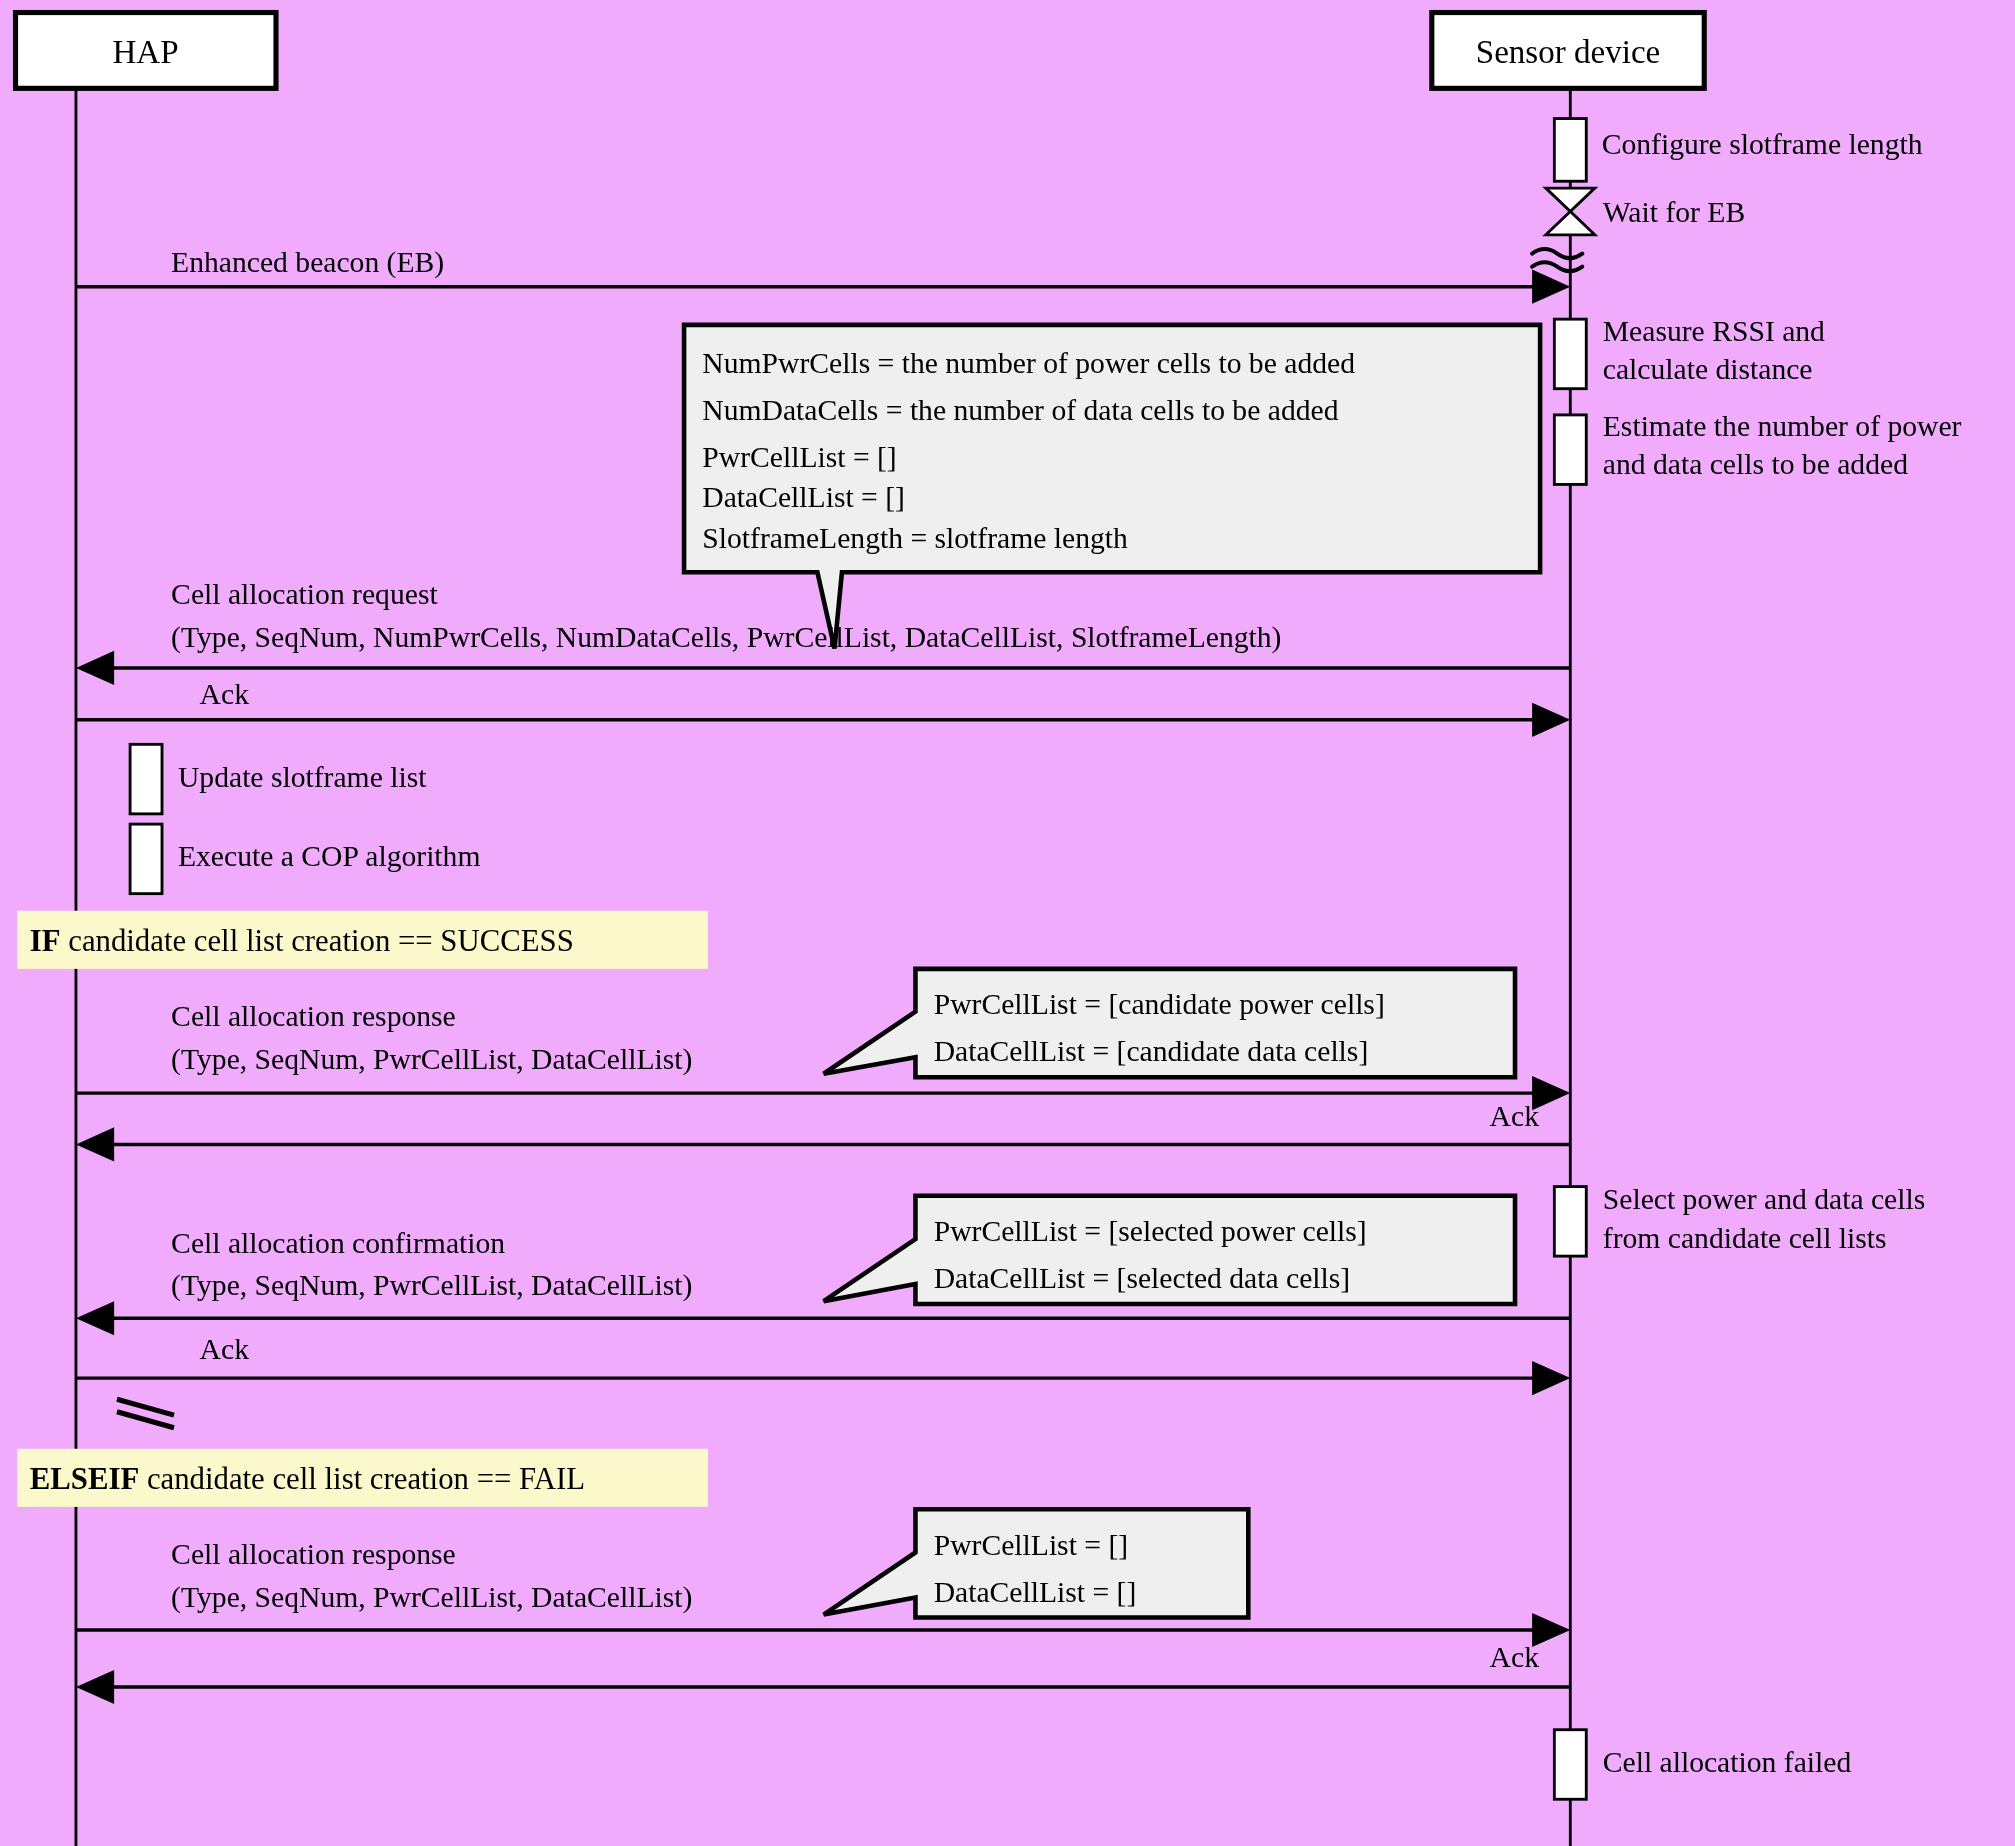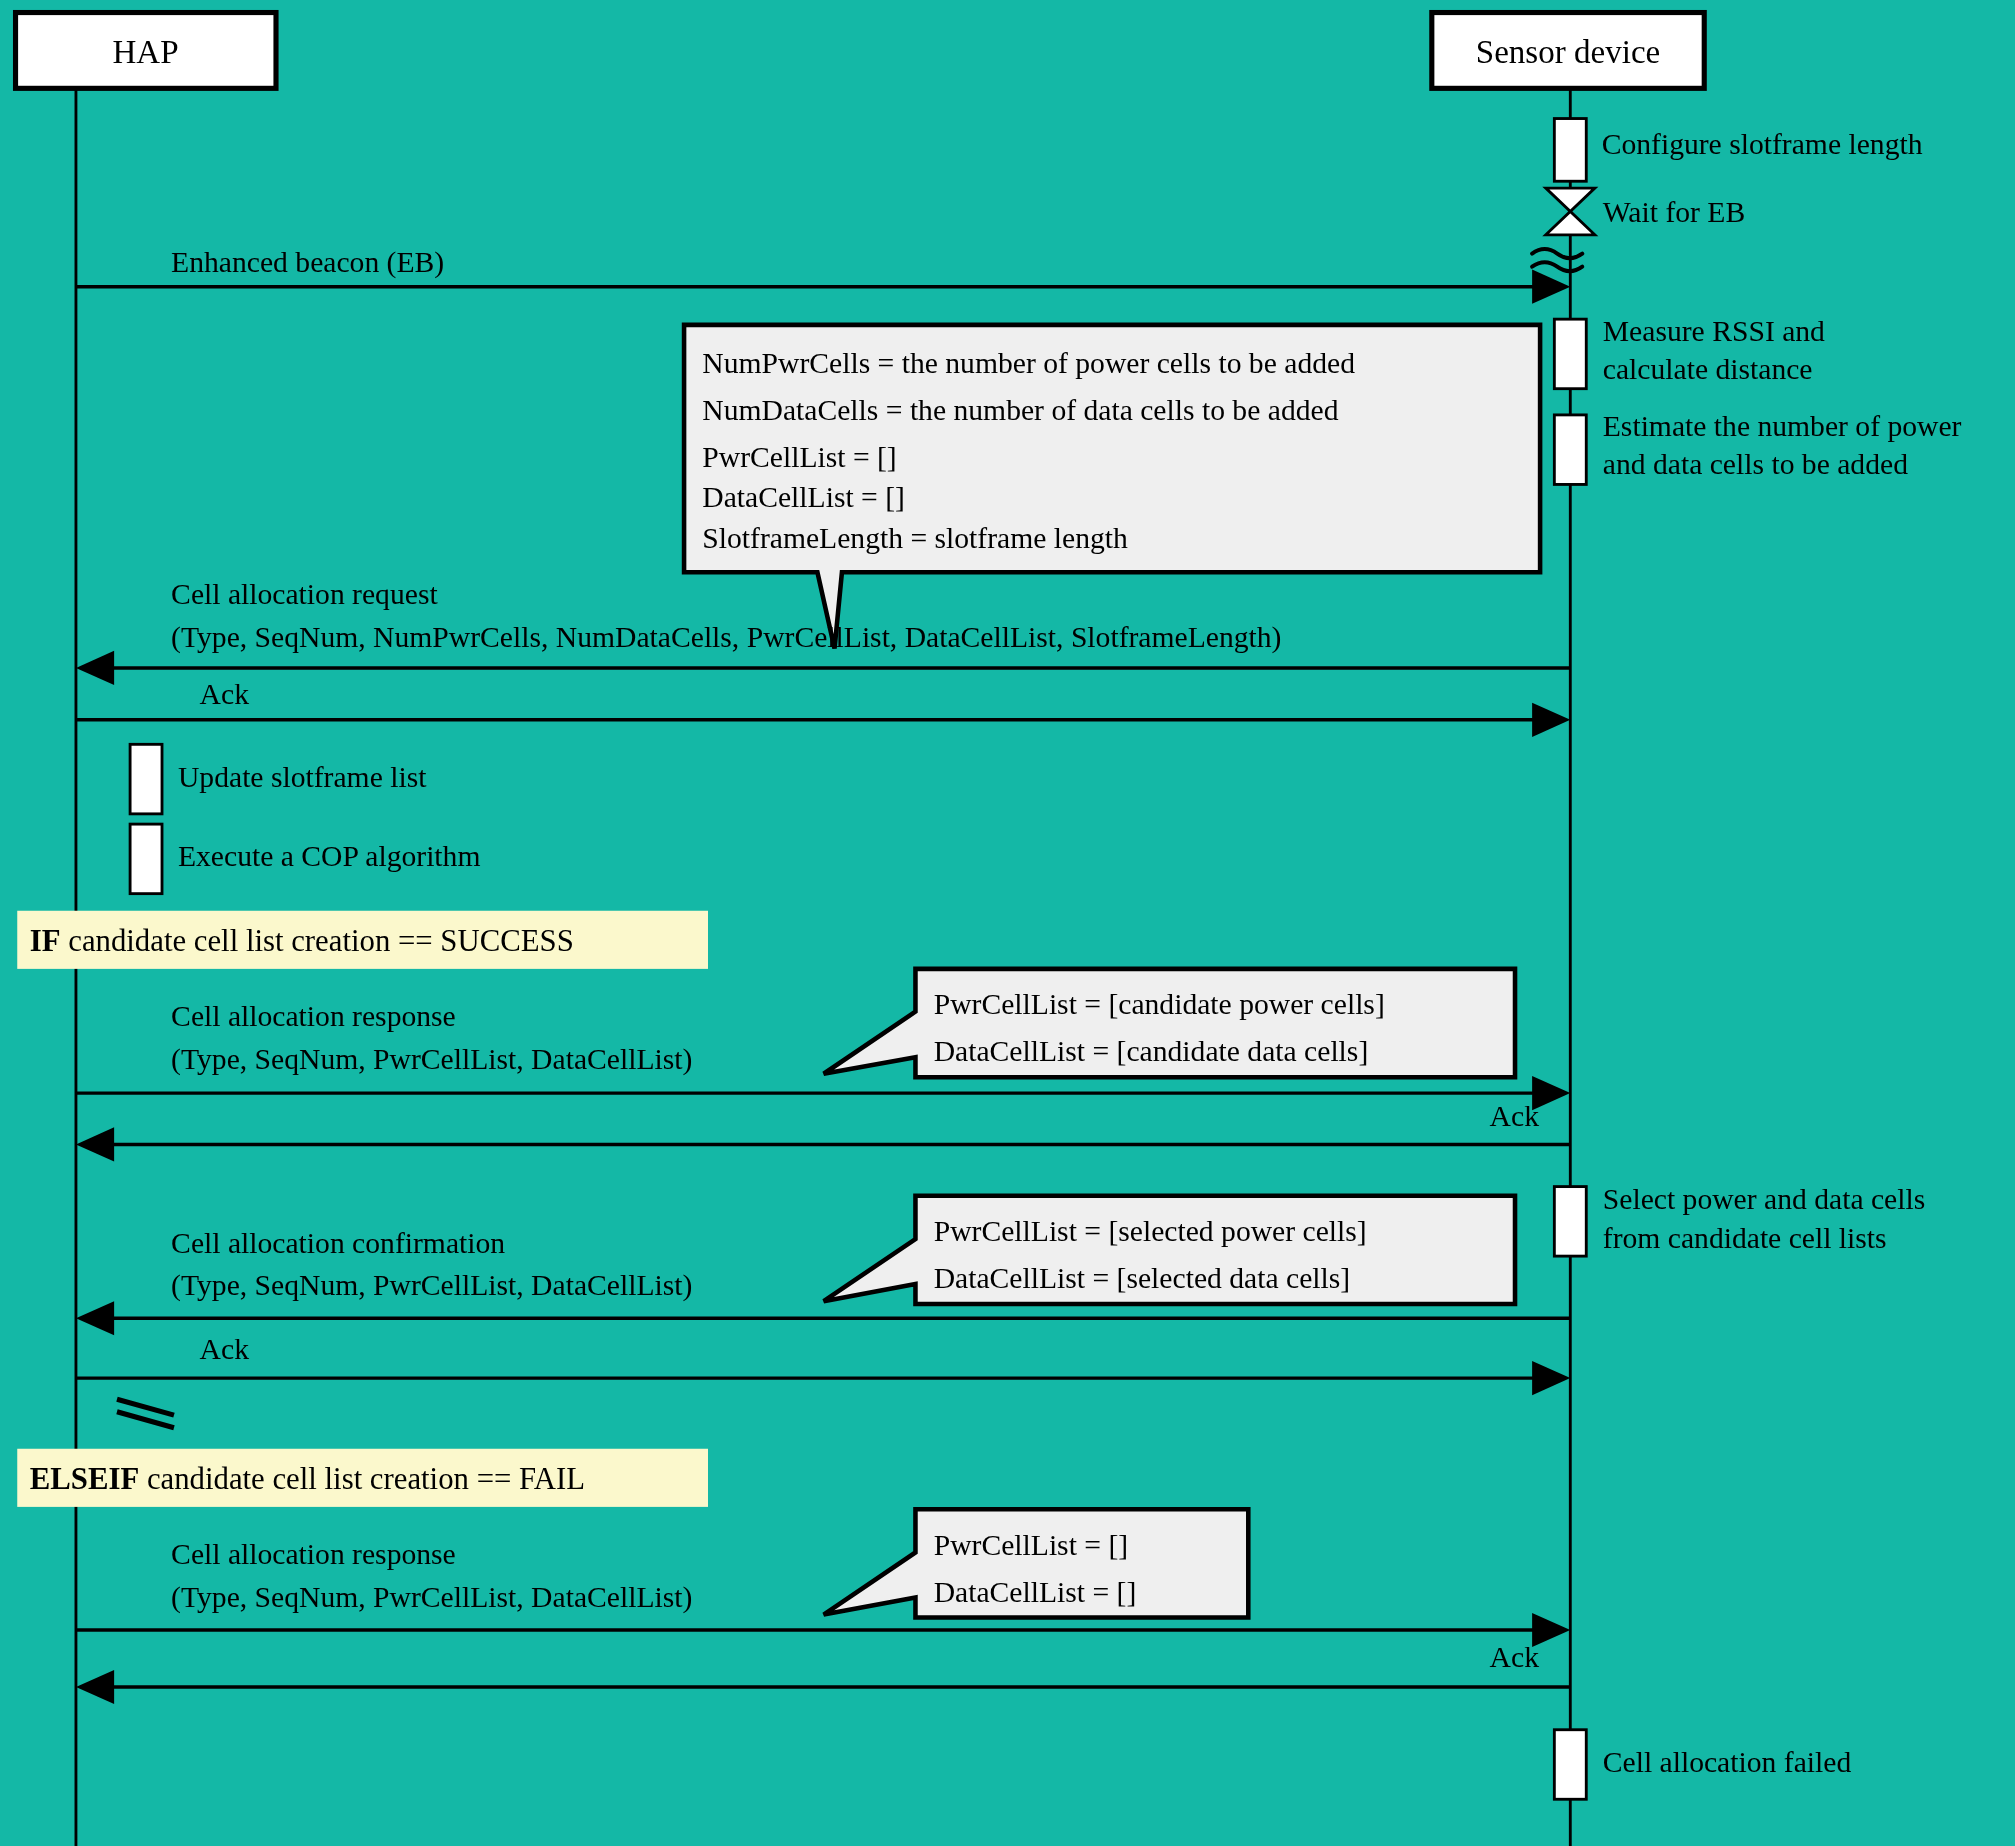--- a/index.html
+++ b/index.html
@@ -1,17 +1,17 @@
 <!DOCTYPE html>
 <html style="font-size:9px"><head>
 <meta charset="utf-8">
 <style>
   html,body{margin:0;padding:0;background:#ffffff;}
   body{font-family:"Liberation Serif","DejaVu Serif",serif;}
-  #stage{position:relative;width:2015px;height:1846px;background:#14b8a6;overflow:hidden;}
+  #stage{position:relative;width:2015px;height:1846px;background:#f0abfc;overflow:hidden;}
   svg{position:absolute;left:0;top:0;}
   .lifeline{stroke:#000;stroke-width:5;}
   .actorbox{fill:#fff;stroke:#000;stroke-width:9;}
   .actbar{fill:#fff;stroke:#000;stroke-width:5;}
   .msgline{stroke:#000;stroke-width:6;fill:none;}
   .arrowhead{fill:#000;stroke:none;}
   .notetail{fill:#efefef;stroke:#000;stroke-width:8;stroke-linejoin:miter;}
   .hourglass{fill:#fff;stroke:#000;stroke-width:5;}
   .breakmark{stroke:#000;stroke-width:9;fill:none;stroke-linecap:butt;}
   .squig{stroke:#000;stroke-width:7;fill:none;stroke-linecap:round;}

